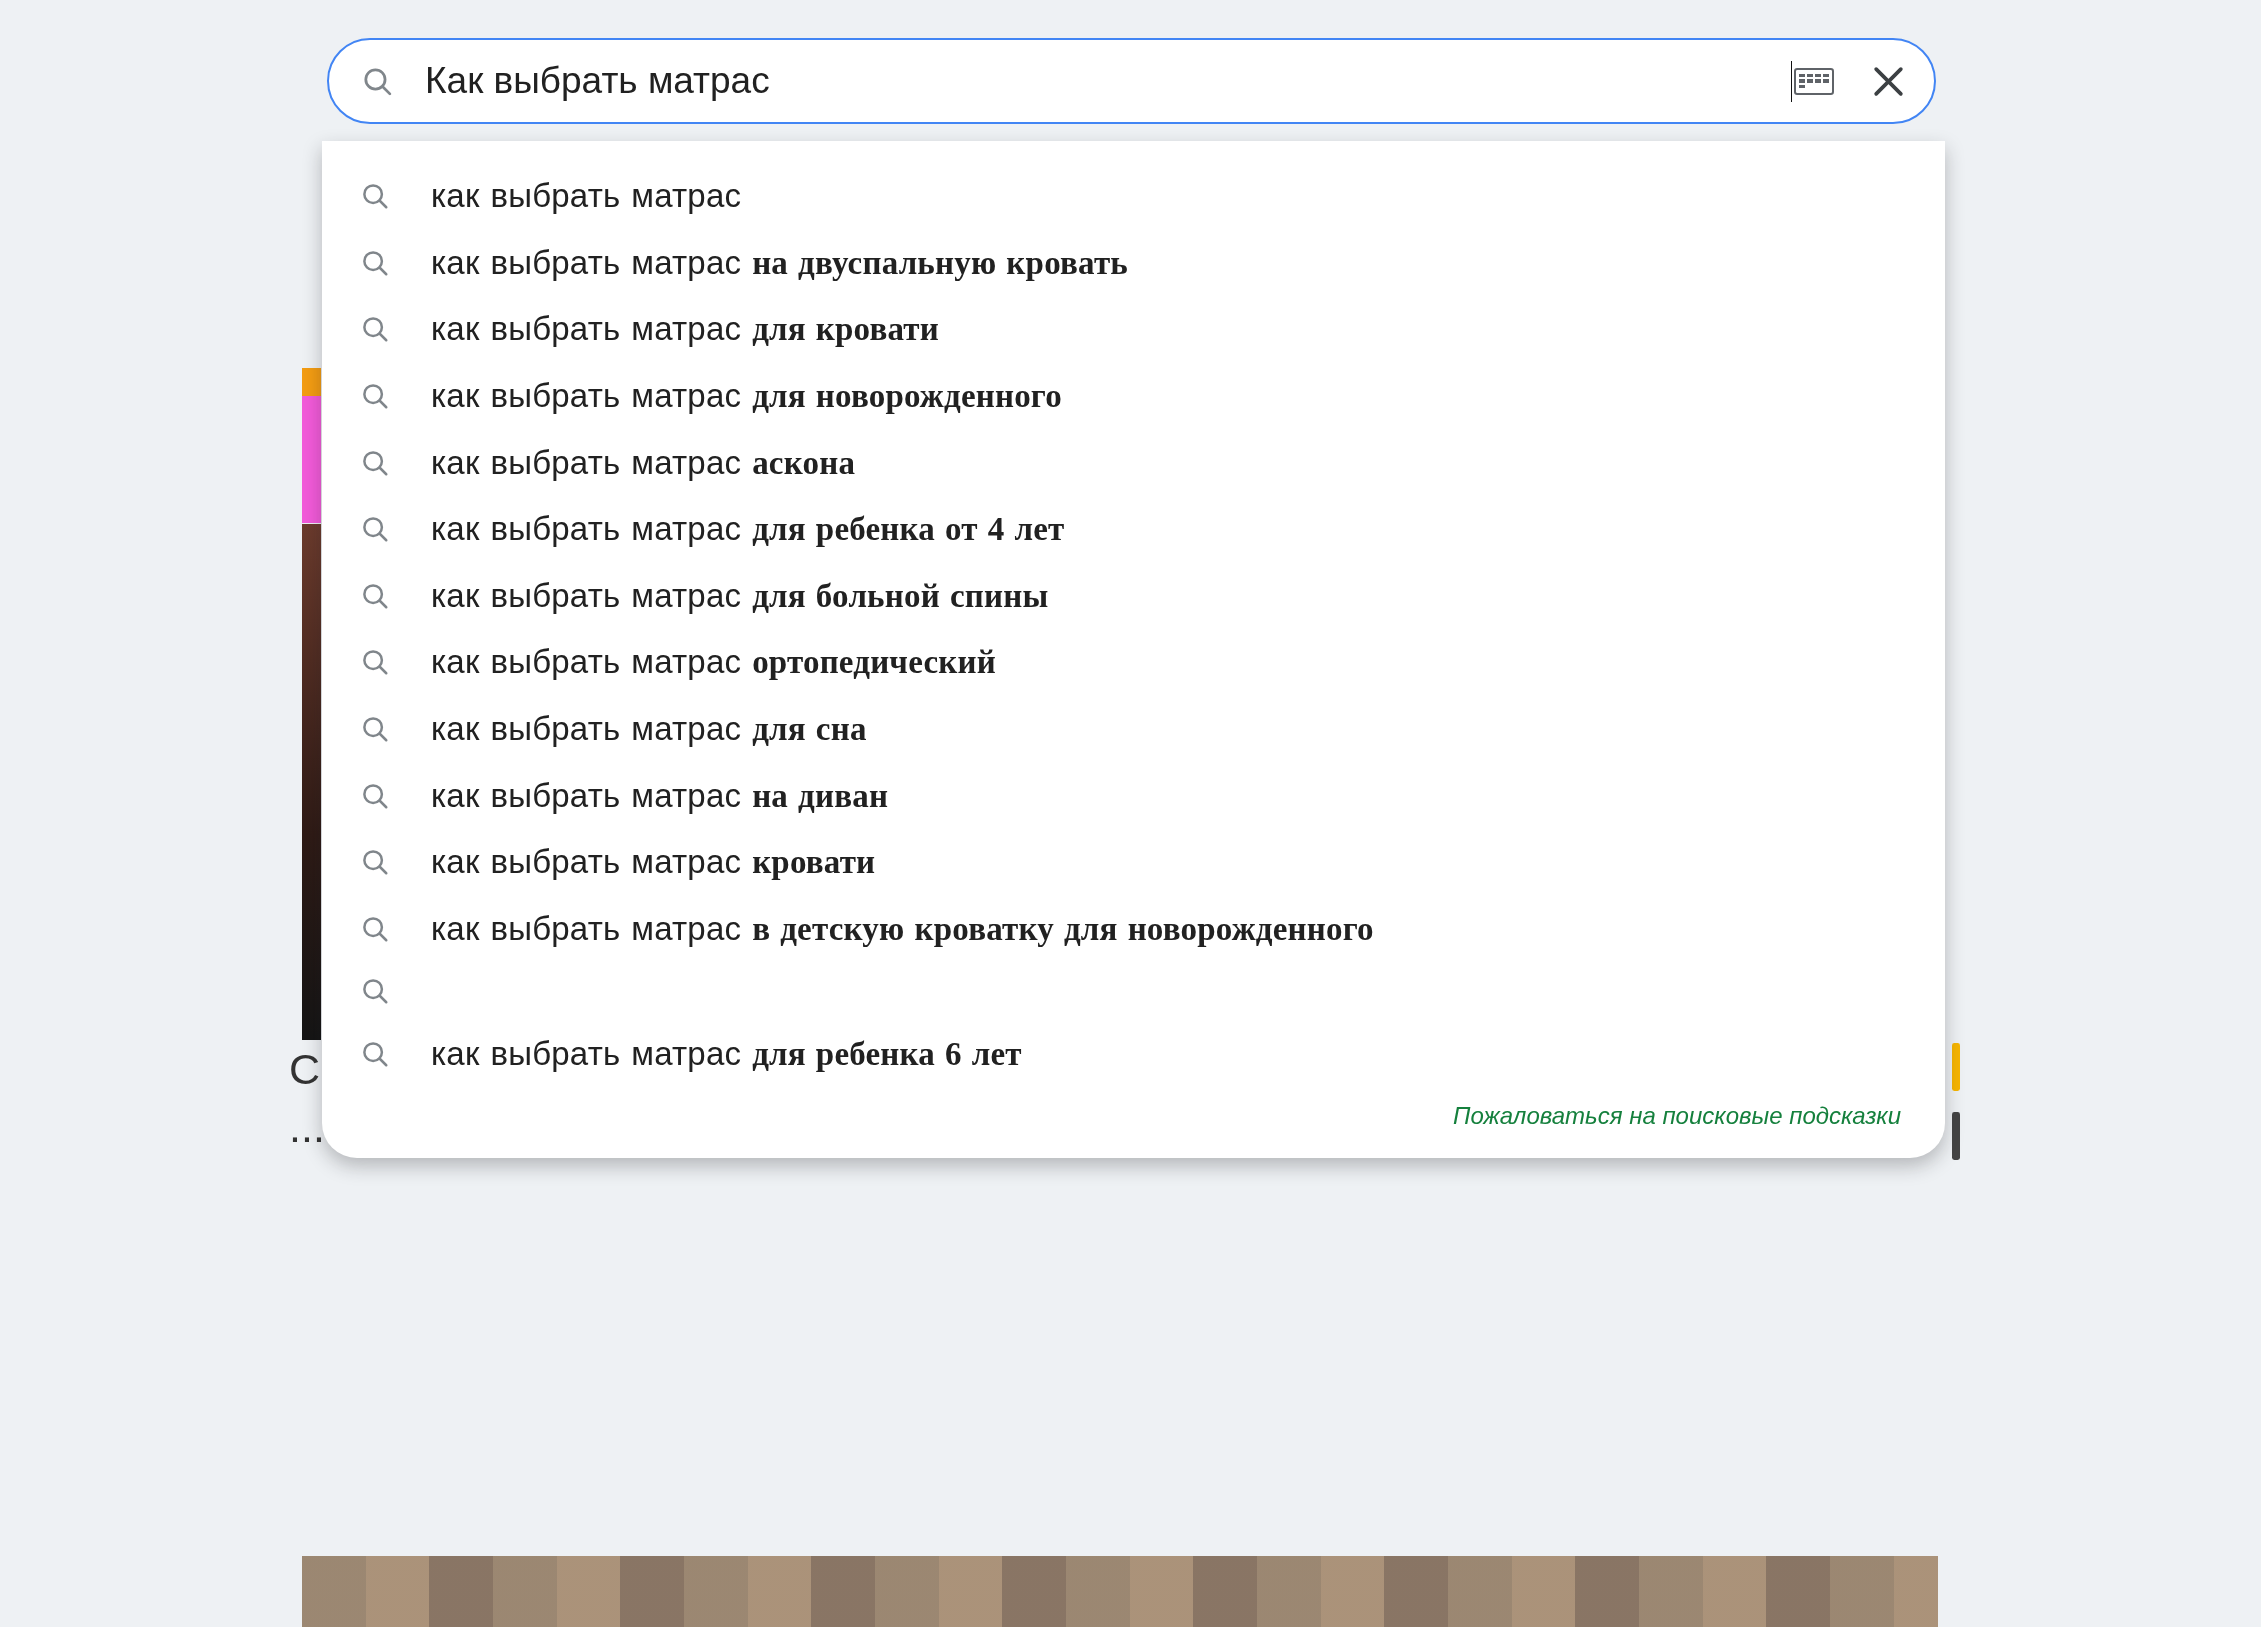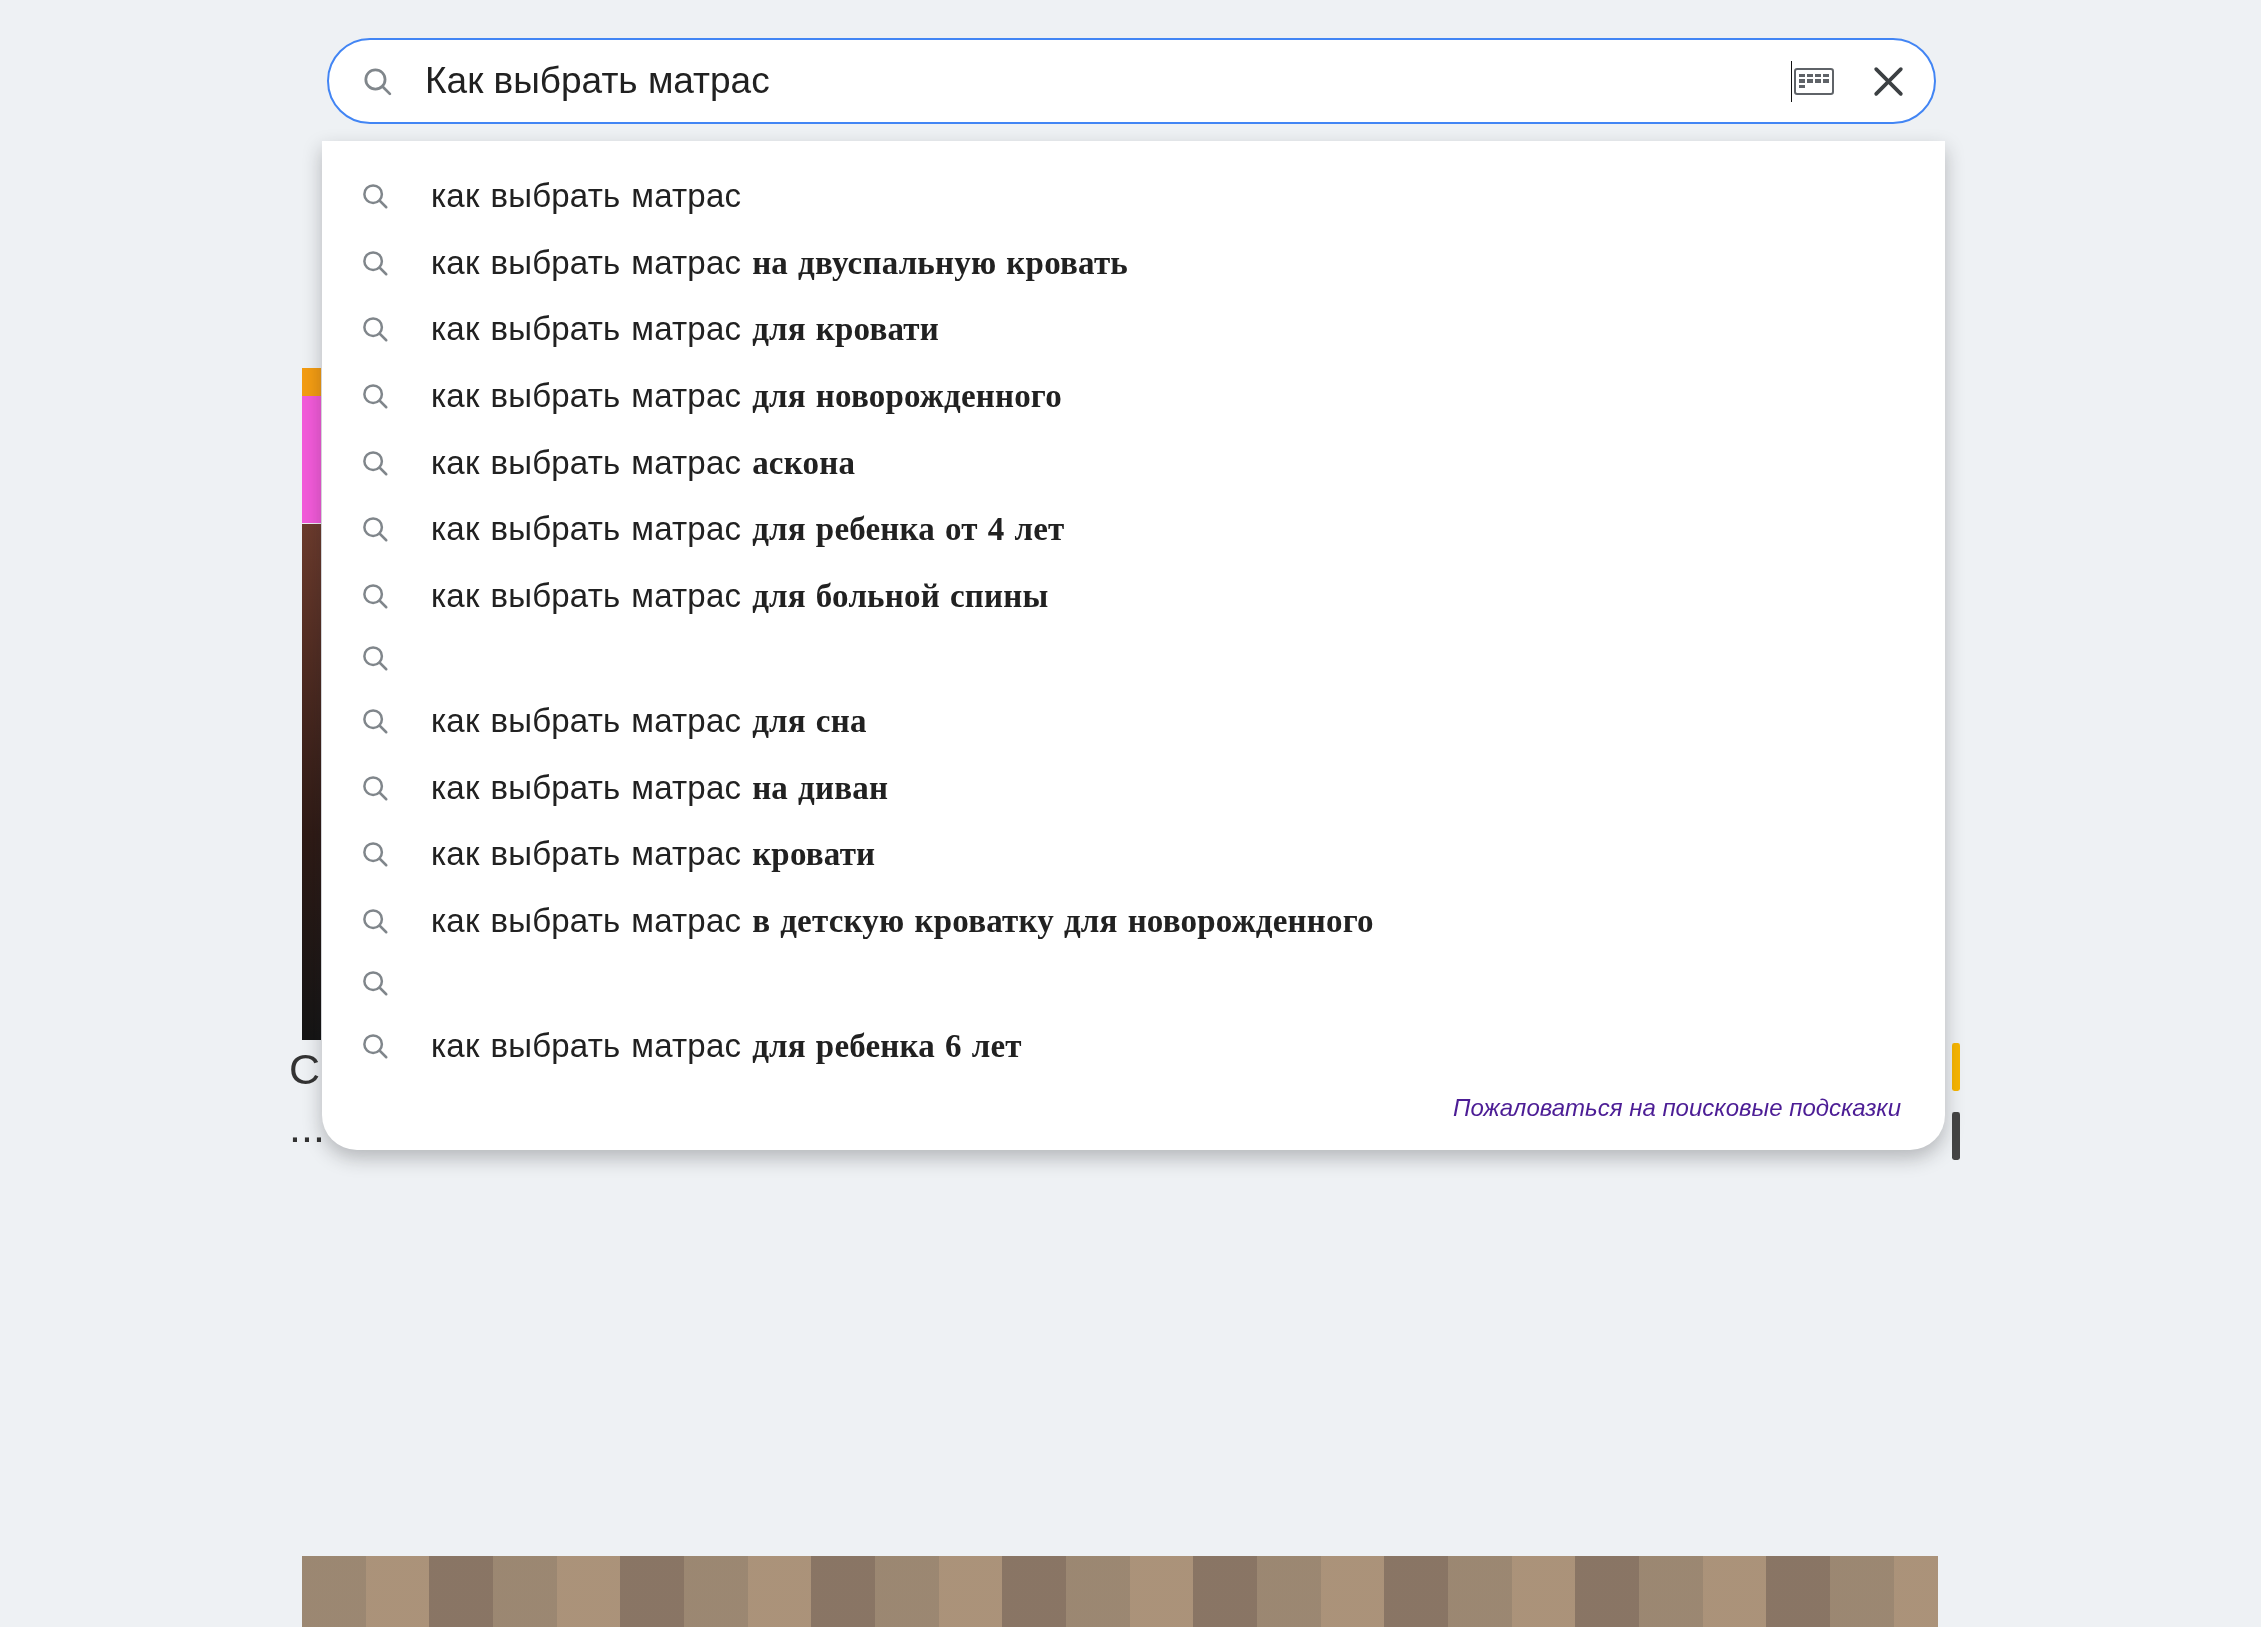--- a/index.html
+++ b/index.html
@@ -106,21 +106,21 @@
     font-size: 33px;
     color: var(--text);
     letter-spacing: 0.2px;
     word-spacing: 1.6px;
   }
   .sugg .stext .pre { font-weight: 400; }
   .sugg .stext .bold { font-weight: 700; font-family: Liberation Serif, serif; }
   .report {
     text-align: right;
     font-style: italic;
-    color: #4c1d95;
+    color: #15803d;
     font-size: 24px;
     padding: 14.3px 44px 6.4px;
   }
 </style>
 </head>
 <body>
 
 <div class="stage">
 
   <div class="bg-strip-orange"></div>
@@ -241,20 +241,21 @@
         </span>
         <span class="stext"><span class="pre">как выбрать матрас </span><span class="bold">для больной спины</span></span>
       </div>
       <div class="sugg">
         <span class="sicon">
           <svg viewBox="0 0 24 24" fill="none" stroke-width="2" stroke-linecap="round">
             <circle cx="10.5" cy="10.5" r="7"></circle>
             <line x1="21" y1="21" x2="15.8" y2="15.8"></line>
           </svg>
         </span>
+        <span class="stext"><span class="pre">как выбрать матрас </span><span class="bold">ортопедический</span></span>
       </div>
       <div class="sugg">
         <span class="sicon">
           <svg viewBox="0 0 24 24" fill="none" stroke-width="2" stroke-linecap="round">
             <circle cx="10.5" cy="10.5" r="7"></circle>
             <line x1="21" y1="21" x2="15.8" y2="15.8"></line>
           </svg>
         </span>
         <span class="stext"><span class="pre">как выбрать матрас </span><span class="bold">для сна</span></span>
       </div>

